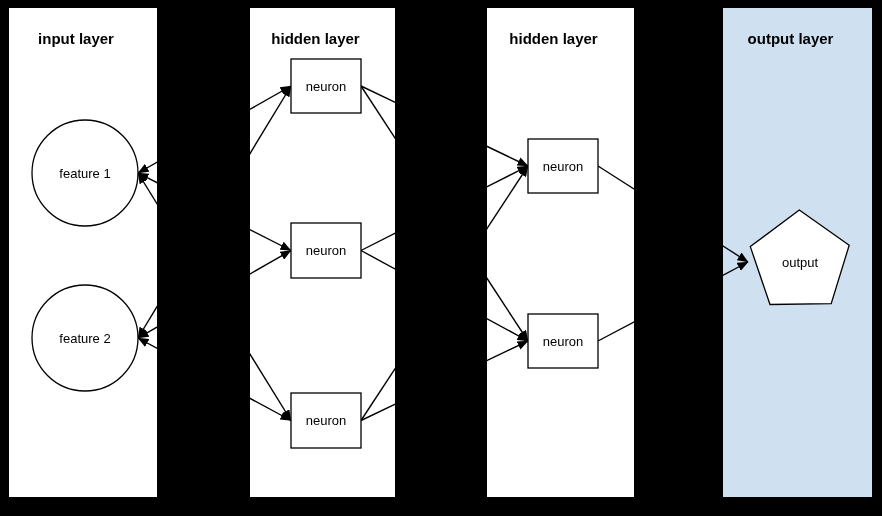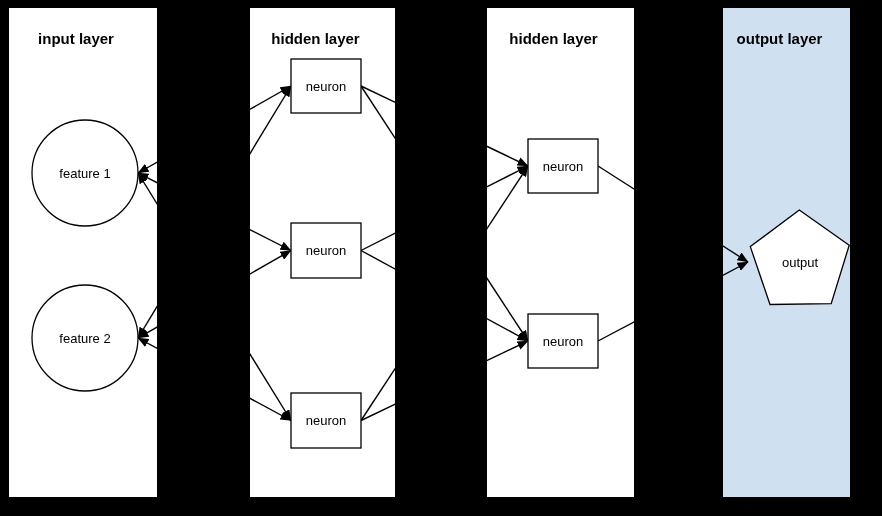--- a/index.html
+++ b/index.html
@@ -21,21 +21,21 @@
   <div id="panels">
       <div class="panel" style="left: 9px; top: 8px; width: 148px; height: 489px; background: rgb(255, 255, 255);">
         <div class="panel-title" style="top: 22px;">input layer</div>
       </div>
       <div class="panel" style="left: 250px; top: 8px; width: 145px; height: 489px; background: rgb(255, 255, 255);">
         <div class="panel-title" style="top: 22px;">hidden layer</div>
       </div>
       <div class="panel" style="left: 487px; top: 8px; width: 147px; height: 489px; background: rgb(255, 255, 255);">
         <div class="panel-title" style="top: 22px;">hidden layer</div>
       </div>
-      <div class="panel" style="left: 723px; top: 8px; width: 127px; height: 489px; background: rgb(207, 224, 240);">
+      <div class="panel" style="left: 723px; top: 8px; width: 149px; height: 489px; background: rgb(207, 224, 240);">
         <div class="panel-title" style="top: 22px;">output layer</div>
       </div>
     </div>
   <svg id="wires" viewBox="0 0 882 516">
       <defs>
         <marker id="arrEnd" markerWidth="11" markerHeight="9" refX="10.5" refY="4.5" orient="auto" markerUnits="userSpaceOnUse">
           <path d="M0,0 L11,4.5 L0,9 z" fill="#000"></path>
         </marker>
         <marker id="arrStart" markerWidth="11" markerHeight="9" refX="0.5" refY="4.5" orient="auto" markerUnits="userSpaceOnUse">
           <path d="M11,0 L0,4.5 L11,9 z" fill="#000"></path>

